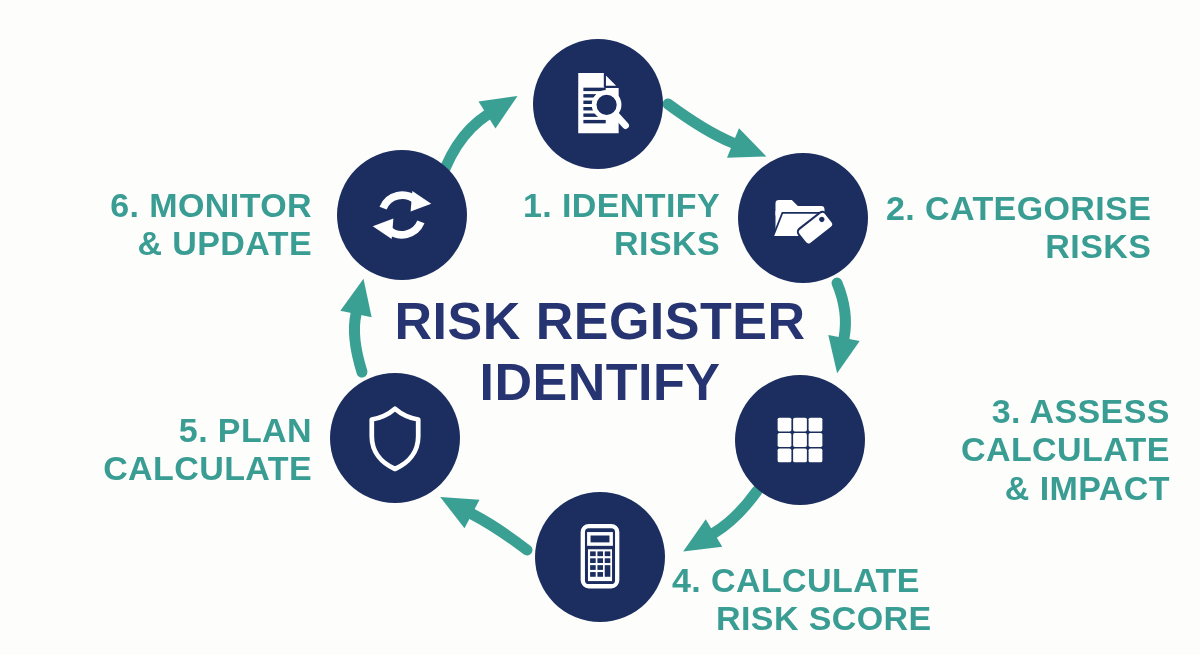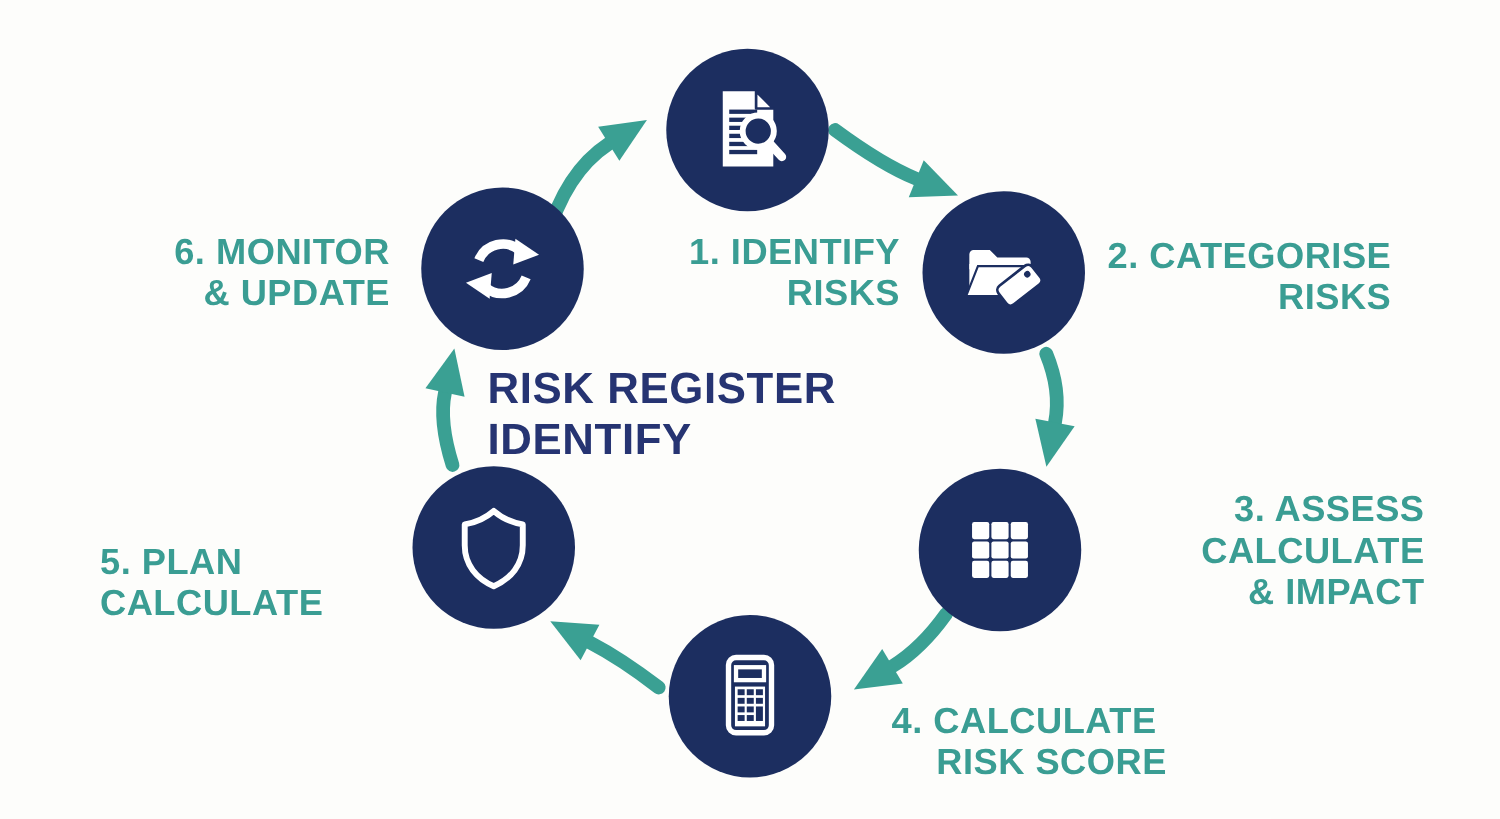--- a/index.html
+++ b/index.html
@@ -21,41 +21,42 @@
   .node-1{left:533px;top:39px;}
   .node-2{left:738px;top:153px;}
   .node-3{left:735px;top:375px;}
   .node-4{left:535px;top:492px;}
   .node-5{left:330px;top:373px;}
   .node-6{left:337px;top:150px;}
   .label{
     position:absolute;
     color:#3a9d93;
     font-weight:bold;
-    font-size:29px;
+    font-size:34px;
     line-height:1.13;
     letter-spacing:0.4px;
     white-space:nowrap;
   }
   .label .ln{display:block;}
   .label-1{left:480px;top:186px;width:240px;text-align:right;}
   .label-2{left:886px;top:189px;text-align:right;}
   .label-2 .ln2{padding-left:42px;}
   .label-3{left:915px;top:392px;text-align:right;}
   .label-3 .ln2{padding-left:46px;}
-  .label-4{left:705px;top:561px;text-align:center;}
+  .label-4{left:672px;top:561px;text-align:left;}
   .label-4 .ln2{padding-left:44px;}
-  .label-5{left:80px;top:434px;width:232px;text-align:left;}
+  .label-5{left:80px;top:411px;width:232px;text-align:right;}
   .label-6{left:80px;top:186px;width:232px;text-align:right;}
   .center-title{
     position:absolute;
     left:390px;top:291px;width:420px;
+    text-align:center;
     color:#263472;
     font-weight:bold;
-    font-size:35px;
+    font-size:52px;
     line-height:1.17;
     letter-spacing:0.5px;
   }
   .center-title .ln{display:block;}
 </style>
 </head>
 <body>
 
 <div class="canvas">
 

